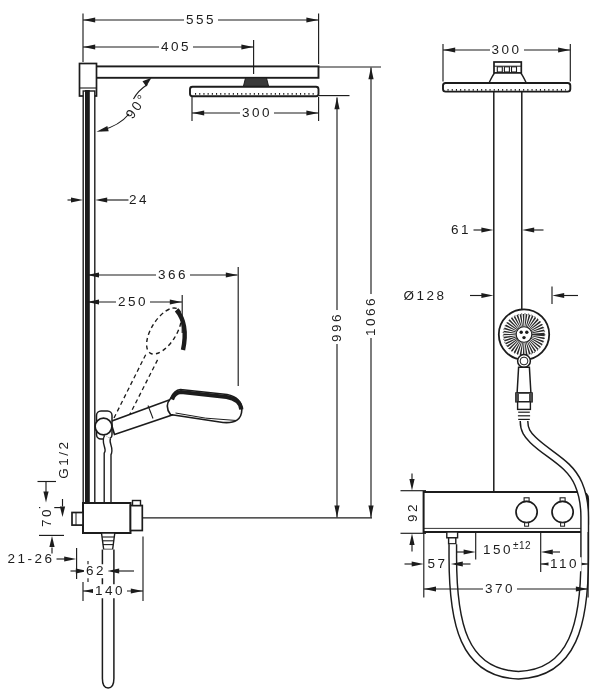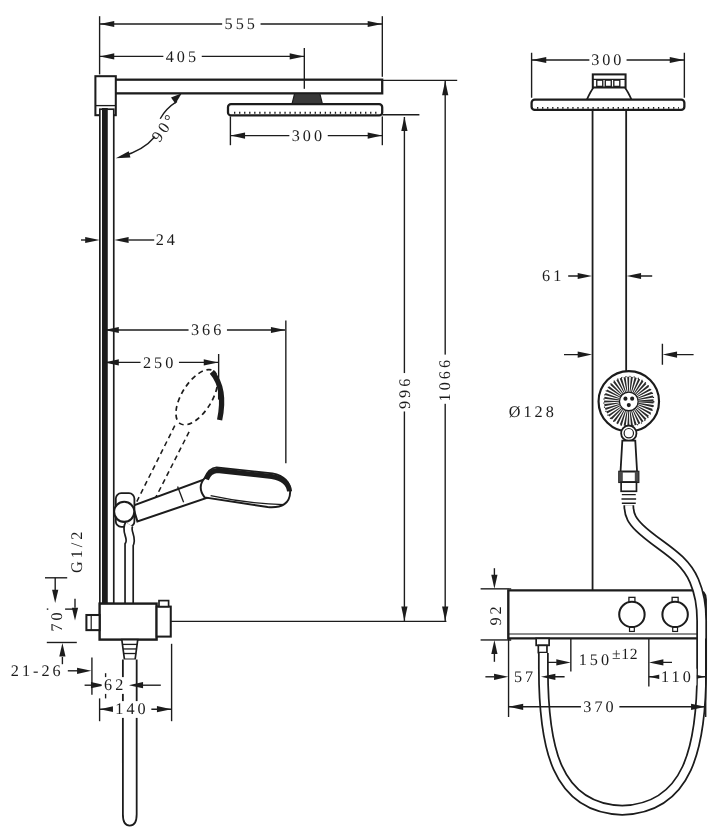--- a/index.html
+++ b/index.html
@@ -1,35 +1,35 @@
 <!DOCTYPE html>
 <html><head>
 <meta charset="utf-8">
 <style>
   html,body{margin:0;padding:0;background:#ffffff;}
   .canvas{
     position:relative;width:601px;height:698px;background:#ffffff;overflow:hidden;
-    font-family:Liberation Serif, serif;
+    font-family:Liberation Sans, sans-serif;
   }
   .canvas svg{position:absolute;left:0;top:0;}
   .dim-label{
     position:absolute;
     font-size:13.5px;
     letter-spacing:2.5px;
     color:#1c1c1c;
     white-space:nowrap;
     transform:translate(-50%,-50%);
     line-height:1;
     user-select:none;
   }
   .dim-label.bg{background:#ffffff;padding:0 2px;}
   .dim-label.rot{transform:translate(-50%,-50%) rotate(-90deg);}
   .dim-label.rot55{transform:translate(-50%,-50%) rotate(-55deg);}
   .dim-label sup{
-    font-size:13px;letter-spacing:0.5px;vertical-align:super;line-height:0;
+    font-size:10px;letter-spacing:0.5px;vertical-align:super;line-height:0;
   }
 </style>
 </head>
 <body>
 
 <div class="canvas">
 
 <svg width="601" height="698" viewBox="0 0 601 698">
   <g stroke="#1c1c1c" fill="none" stroke-linecap="butt">
 
@@ -282,37 +282,37 @@
       <line x1="423.8" y1="589" x2="588.1" y2="589"></line>
       <polygon points="424,589 436,586.4 436,591.6" fill="#1c1c1c" stroke="none"></polygon>
       <polygon points="587.9,589 575.9,586.4 575.9,591.6" fill="#1c1c1c" stroke="none"></polygon>
     </g>
   </g>
 </svg>
 
 <div>
 
   <span class="dim-label bg" style="left:201px;top:20px;">555</span>
-  <span class="dim-label bg" style="left:152px;top:47px;">405</span>
+  <span class="dim-label bg" style="left:176px;top:47px;">405</span>
   <span class="dim-label bg" style="left:257px;top:113px;">300</span>
   <span class="dim-label rot55" style="left:137px;top:106px;">90°</span>
   <span class="dim-label" style="left:139px;top:200px;">24</span>
   <span class="dim-label bg" style="left:173px;top:275px;">366</span>
   <span class="dim-label bg" style="left:133px;top:302px;">250</span>
   <span class="dim-label rot" style="left:64px;top:459px;">G1/2</span>
   <span class="dim-label rot bg" style="left:47px;top:517px;">70</span>
   <span class="dim-label" style="left:31px;top:559px;">21-26</span>
   <span class="dim-label bg" style="left:96px;top:571px;">62</span>
   <span class="dim-label bg" style="left:110px;top:591px;text-align:right;">140</span>
   <span class="dim-label rot bg" style="left:336.5px;top:327px;">996</span>
   <span class="dim-label rot bg" style="left:371px;top:316px;">1066</span>
 
   <span class="dim-label bg" style="left:506.5px;top:50px;">300</span>
   <span class="dim-label" style="left:461px;top:230px;">61</span>
-  <span class="dim-label bg" style="left:444px;top:295.5px;margin-top:47px;">Ø128</span>
+  <span class="dim-label bg" style="left:425px;top:295.5px;">Ø128</span>
   <span class="dim-label rot" style="left:412.5px;top:511.5px;">92</span>
   <span class="dim-label" style="left:437.5px;top:564px;">57</span>
   <span class="dim-label bg" style="left:507px;top:550px;"><span>150</span><sup>±12</sup></span>
   <span class="dim-label bg" style="left:564.5px;top:564px;">110</span>
   <span class="dim-label bg" style="left:500px;top:589px;">370</span>
 </div>
 
 </div>
 
 </body></html>

